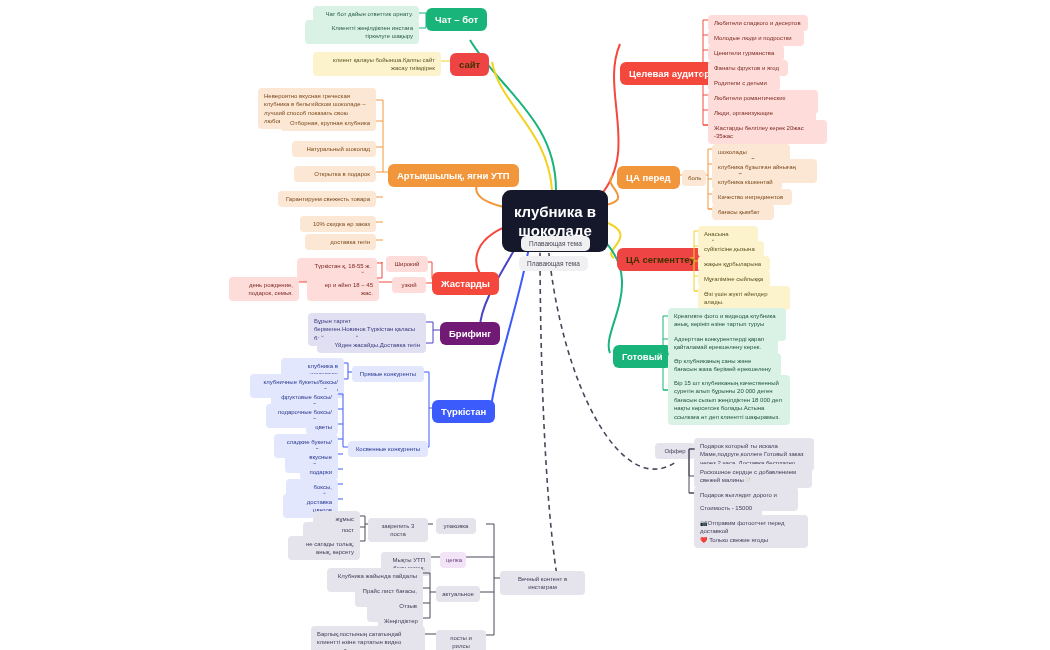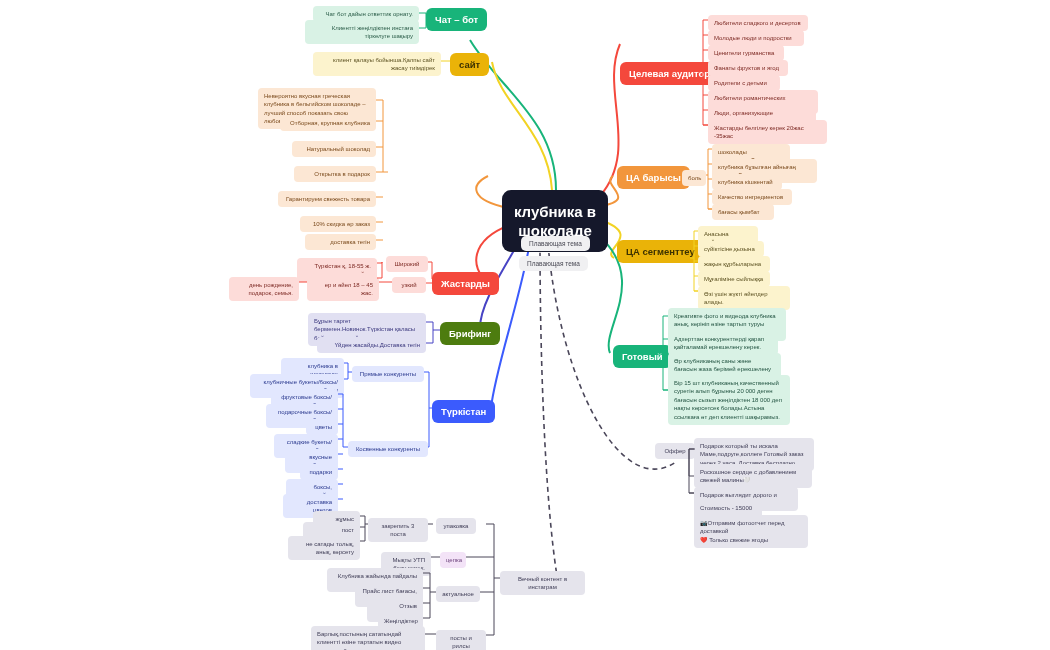--- a/index.html
+++ b/index.html
@@ -30,27 +30,27 @@
       padding:6px 9px;white-space:nowrap;text-align:center;}
 
   
   .leaf{border-radius:4px;font-size:6px;line-height:8.5px;padding:3.5px 6px;}
   .leaf.r{text-align:right;}
   .leaf.c{text-align:center;}
 
   
   .p-green{background:#18b47a;}
   .l-green{background:#d9f2e5;color:#2a5c48;}
-  .p-yellow{background:#eab308;color:#3d3200 !important;}
+  .p-yellow{background:#ef4444;color:#3d3200 !important;}
   .l-yellow{background:#fcf3cd;color:#5d5222;}
   .p-orange{background:#f2963c;}
   .l-orange{background:#fce7d4;color:#7a4a1c;}
   .p-red{background:#f4483c;}
   .l-red{background:#fddcd9;color:#7d2a24;}
-  .p-indigo{background:#4d7c0f;}
+  .p-indigo{background:#701a75;}
   .l-indigo{background:#e1e0f2;color:#3a377d;}
   .p-blue{background:#3b5bfd;}
   .l-blue{background:#e2e7fe;color:#2b3a8f;}
   .l-gray{background:#e5e4ec;color:#3f3d56;}
   .l-purple{background:#f3e3f7;color:#6a3f79;}
   .l-mint{background:#d9f2e5;color:#245543;}
 </style>
 </head>
 <body>
 
@@ -83,20 +83,21 @@
     <path d="M419,13 L426,13 L426,21 L432,21" stroke="#18b47a" stroke-width="1" fill="none"></path>
     <path d="M419,28 L426,28 L426,21" stroke="#18b47a" stroke-width="1" fill="none"></path>
   </svg>
 
   <div class="node mb p-yellow" style="left:450px;top:53px;">сайт</div>
   <div class="node leaf l-yellow r" style="left:313px;top:52px;width:128px;">клиент қалауы бойынша.Қалпы сайт жасау тиімдірек</div>
   <svg class="links" viewBox="0 0 1050 650">
     <path d="M441,61 L450,61" stroke="#f2d324" stroke-width="1" fill="none"></path>
   </svg>
 
+  <div class="node mb p-orange" style="left:388px;top:164px;">Артықшылық, ягни УТП</div>
   <div class="node leaf l-orange" style="left:258px;top:88px;width:118px;">Невероятно вкусная греческая клубника в бельгийском шоколаде – лучший способ показать свою любовь и заботу 🍓</div>
   <div class="node leaf l-orange r" style="left:280px;top:115px;width:96px;">Отборная, крупная клубника</div>
   <div class="node leaf l-orange r" style="left:292px;top:141px;width:84px;">Натуральный шоколад</div>
   <div class="node leaf l-orange r" style="left:294px;top:166px;width:82px;">Открытка в подарок</div>
   <div class="node leaf l-orange r" style="left:278px;top:191px;width:98px;">Гарантируем свежесть товара</div>
   <div class="node leaf l-orange r" style="left:300px;top:216px;width:76px;">10% скидка әр заказ</div>
   <div class="node leaf l-orange r" style="left:305px;top:234px;width:71px;">доставка тегін</div>
   <svg class="links" viewBox="0 0 1050 650">
     <path d="M376,100 L383,100 L383,172 L388,172" stroke="#f2963c" stroke-width="1" fill="none"></path>
     <path d="M376,121 L383,121 M376,147 L383,147 M376,172 L383,172 M376,197 L383,197 M376,222 L383,222 M376,240 L383,240" stroke="#f2963c" stroke-width="1" fill="none"></path>
@@ -170,32 +171,32 @@
   <div class="node leaf l-red" style="left:708px;top:45px;width:76px;">Ценители гурманства</div>
   <div class="node leaf l-red" style="left:708px;top:60px;width:80px;">Фанаты фруктов и ягод</div>
   <div class="node leaf l-red" style="left:708px;top:75px;width:72px;">Родители с детьми</div>
   <div class="node leaf l-red" style="left:708px;top:90px;width:110px;">Любители романтических моментов</div>
   <div class="node leaf l-red" style="left:708px;top:105px;width:108px;">Люди, организующие мероприятия</div>
   <div class="node leaf l-red" style="left:708px;top:120px;width:119px;">Жастарды белгілеу керек 20жас -35жас</div>
   <svg class="links" viewBox="0 0 1050 650">
     <path d="M700,70 L703,70 L703,20 L708,20 M703,35 L708,35 M703,50 L708,50 M703,65 L708,65 M703,80 L708,80 M703,95 L708,95 M703,110 L708,110 M703,125 L708,125 L703,125 L703,70" stroke="#f4483c" stroke-width="1" fill="none"></path>
   </svg>
 
-  <div class="node mb p-orange" style="left:617px;top:166px;">ЦА барысы</div>
+  <div class="node mb p-orange" style="left:617px;top:166px;">ЦА перед</div>
   <div class="node leaf l-orange c" style="left:682px;top:170px;width:24px;">боль</div>
   <div class="node leaf l-orange" style="left:712px;top:144px;width:78px;">шоколады оригиналма?</div>
   <div class="node leaf l-orange" style="left:712px;top:159px;width:105px;">клубника бұзылған айнығаң емеспе?</div>
   <div class="node leaf l-orange" style="left:712px;top:174px;width:70px;">клубника кішкентай</div>
   <div class="node leaf l-orange" style="left:712px;top:189px;width:80px;">Качество ингредиентов</div>
   <div class="node leaf l-orange" style="left:712px;top:204px;width:62px;">бағасы қымбат</div>
   <svg class="links" viewBox="0 0 1050 650">
     <path d="M677,175 L682,175 M706,175 L708,175 L708,149 L712,149 M708,164 L712,164 M708,179 L712,179 M708,194 L712,194 M708,209 L712,209 L708,209 L708,175" stroke="#f2963c" stroke-width="1" fill="none"></path>
   </svg>
 
-  <div class="node mb p-yellow" style="left:617px;top:240px;">ЦА сегменттеу</div>
+  <div class="node mb p-yellow" style="left:617px;top:248px;">ЦА сегменттеу</div>
   <div class="node leaf l-yellow" style="left:698px;top:226px;width:60px;">Анасына сыйлықqа</div>
   <div class="node leaf l-yellow" style="left:698px;top:241px;width:66px;">сүйіктісіне,қызына</div>
   <div class="node leaf l-yellow" style="left:698px;top:256px;width:72px;">жақын құрбыларына</div>
   <div class="node leaf l-yellow" style="left:698px;top:271px;width:72px;">Мұғаліміне сыйлыққа</div>
   <div class="node leaf l-yellow" style="left:698px;top:286px;width:92px;">Өзі үшін жүкті әйелдер алады.</div>
   <svg class="links" viewBox="0 0 1050 650">
     <path d="M690,258 L694,258 L694,231 L698,231 M694,246 L698,246 M694,261 L698,261 M694,276 L698,276 M694,291 L698,291 L694,291 L694,258" stroke="#f2d324" stroke-width="1" fill="none"></path>
   </svg>
 
   <div class="node mb p-green" style="left:613px;top:345px;">Готовый</div>

